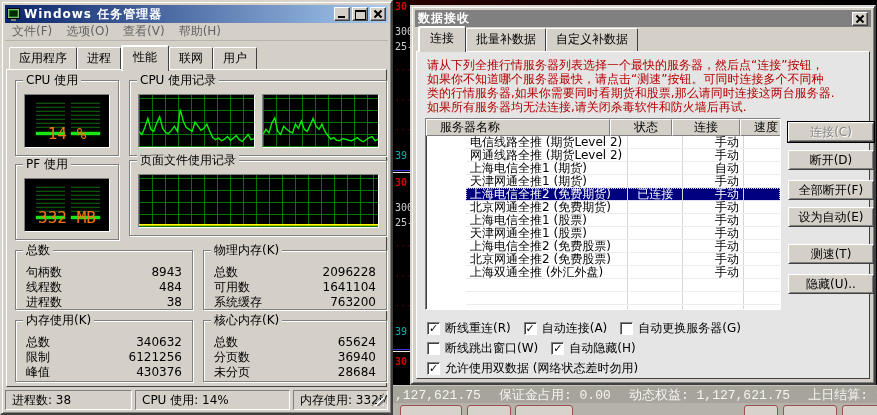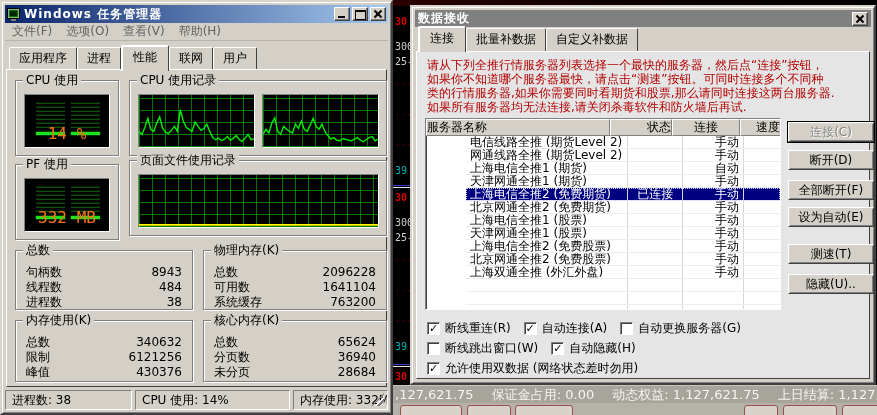--- a/index.html
+++ b/index.html
@@ -4,30 +4,30 @@
 <style>
   * { margin:0; padding:0; box-sizing:border-box; }
   body { background:#000; font-family:"DejaVu Sans", sans-serif; }
   .screen { position:relative; width:877px; height:415px; background:#000; overflow:hidden; font-size:12px; color:#000; }
   .window  { position:absolute; background:#d4d0c8; border:2px solid; border-color:#d8d4cc #404040 #404040 #d8d4cc; box-shadow:inset 1px 1px 0 #fff, inset -1px -1px 0 #808080; }
   .group   { position:absolute; border:1px solid #808080; box-shadow:1px 1px 0 #fff, inset 1px 1px 0 #fff; }
   .group > .legend { position:absolute; top:-8px; left:7px; background:#d4d0c8; padding:0 3px; line-height:14px; white-space:nowrap; }
 
   
   .bg-top { position:absolute; left:393px; top:0; width:484px; height:6px; background:linear-gradient(to right,#2c0000,#120000 40%,#000); }
-  .ticker { position:absolute; left:393px; top:15px; width:17px; height:385px; background:#000; font-family:"DejaVu Sans Mono",monospace; font-size:10px; overflow:hidden; }
+  .ticker { position:absolute; left:393px; top:0; width:17px; height:385px; background:#000; font-family:"DejaVu Sans Mono",monospace; font-size:10px; overflow:hidden; }
   .ticker span { position:absolute; left:2px; white-space:nowrap; }
   .tk-red { color:#d90000; font-weight:bold; }
   .tk-wht { color:#cfcfcf; }
   .tk-dot { color:#8d0000; letter-spacing:1px; font-size:8px; }
   .tk-cyn { color:#00b4b4; }
   .tk-line-b { position:absolute; left:0; width:17px; height:1px; background:#3434d0; }
   .tk-line-w { position:absolute; left:0; width:17px; height:1px; background:#e8e8e8; }
   .bg-status { position:absolute; left:393px; top:385px; width:484px; height:18px; background:#a7a49c; border-top:1px solid #c6c3bb; color:#f4f4f0; font-size:13px; line-height:18px; white-space:nowrap; overflow:hidden; }
-  .bg-status span { margin-left:14px; }
+  .bg-status span { margin-left:14px;font-family:Liberation Mono, monospace; }
   .bg-btnrow { position:absolute; left:393px; top:403px; width:484px; height:12px; background:#b5b2aa; overflow:hidden; }
   .stub { position:absolute; top:2px; height:16px; background:#d7d3cb; border:1px solid #9c5050; border-radius:3px; }
 
   
   .taskmgr { left:0; top:0; width:393px; height:415px; }
   .tm-title { position:absolute; left:3px; top:3px; right:3px; height:18px; background:linear-gradient(to right,#0a246a,#a6caf0); color:#fff; font-weight:bold; display:flex; align-items:center; padding:0 2px; }
   .tm-title .ttl { flex:1; margin-left:3px; letter-spacing:1px; white-space:nowrap; overflow:hidden; }
   .capbtn { width:16px; height:14px; margin-left:2px; position:relative; border:1px solid; border-color:#ffffff #404040 #404040 #ffffff; background:#d4d0c8; box-shadow:inset -1px -1px 0 #808080; }
   .capbtn.min::after { content:""; position:absolute; left:3px; bottom:2px; width:7px; height:2px; background:#000; }
   .capbtn.max::after { content:""; position:absolute; left:2px; top:2px; width:9px; height:7px; border:1px solid #000; border-top-width:2px; }
@@ -54,21 +54,21 @@
 
   
   .dialog { left:410px; top:5px; width:466px; height:380px; }
   .dlg-title { position:absolute; left:3px; top:3px; right:3px; height:17px; background:#808080; color:#fff; font-weight:bold; display:flex; align-items:center; padding:0 3px; }
   .dlg-title .ttl { flex:1; letter-spacing:1px; }
   .dlg-tabs { left:6px; top:23px; height:21px; }
   .dlg-panel { position:absolute; left:4px; top:44px; right:4px; bottom:4px; border:1px solid; border-color:#ffffff #404040 #404040 #ffffff; background:#e5e5e5; }
   .instr { position:absolute; left:10px; top:6px; right:6px; color:#b40000; line-height:14px; white-space:nowrap; overflow:hidden; }
   .svlist { position:absolute; left:8px; top:66px; width:356px; height:192px; background:#fff; border:1px solid; border-color:#808080 #ffffff #ffffff #808080; box-shadow:inset 1px 1px 0 #404040; overflow:hidden; }
   .svhead { display:flex; height:17px; }
-  .svhead .hc { background:#d4d0c8; border:1px solid; border-color:#ffffff #808080 #808080 #ffffff; line-height:15px; padding:0 0; overflow:hidden; white-space:nowrap; }
+  .svhead .hc { background:#d4d0c8; border:1px solid; border-color:#ffffff #808080 #808080 #ffffff; line-height:15px; padding:0 13px; overflow:hidden; white-space:nowrap; }
   .svrow { display:flex; height:13px; line-height:13px; border-bottom:1px solid #ededed;margin-left:40px; }
   .svrow .c { border-right:1px solid #d6d6d6; overflow:hidden; white-space:nowrap; padding:0 4px; }
   .c0 { width:184px; } .c1 { width:62px; text-align:center; } .c2 { width:68px; text-align:right; } .c3 { width:40px; border-right:none !important; }
   .svrow.sel { background:#000080; color:#fff; outline:1px dotted #cfd4ff; outline-offset:-1px; }
   .dbtn { position:absolute; left:371px; width:86px; height:20px; text-align:center; line-height:18px; border:1px solid; border-color:#ffffff #404040 #404040 #ffffff; box-shadow:inset 1px 1px 0 #d8d4cc, inset -1px -1px 0 #808080; background:#d4d0c8; }
   .dbtn.default { outline:1px solid #000; }
   .dbtn.disabled { color:#848484; text-shadow:1px 1px 0 #fff; }
   .chkrow { position:absolute; left:10px; right:4px; height:16px; display:flex; align-items:center; white-space:nowrap; }
   .chk { display:inline-flex; align-items:center; margin-right:13px; }
   .box { width:13px; height:13px; background:#fff; border:1px solid; border-color:#808080 #ffffff #ffffff #808080; box-shadow:inset 1px 1px 0 #404040; margin-right:5px; text-align:center; font-size:11px; font-weight:bold; line-height:11px; color:#000; }

